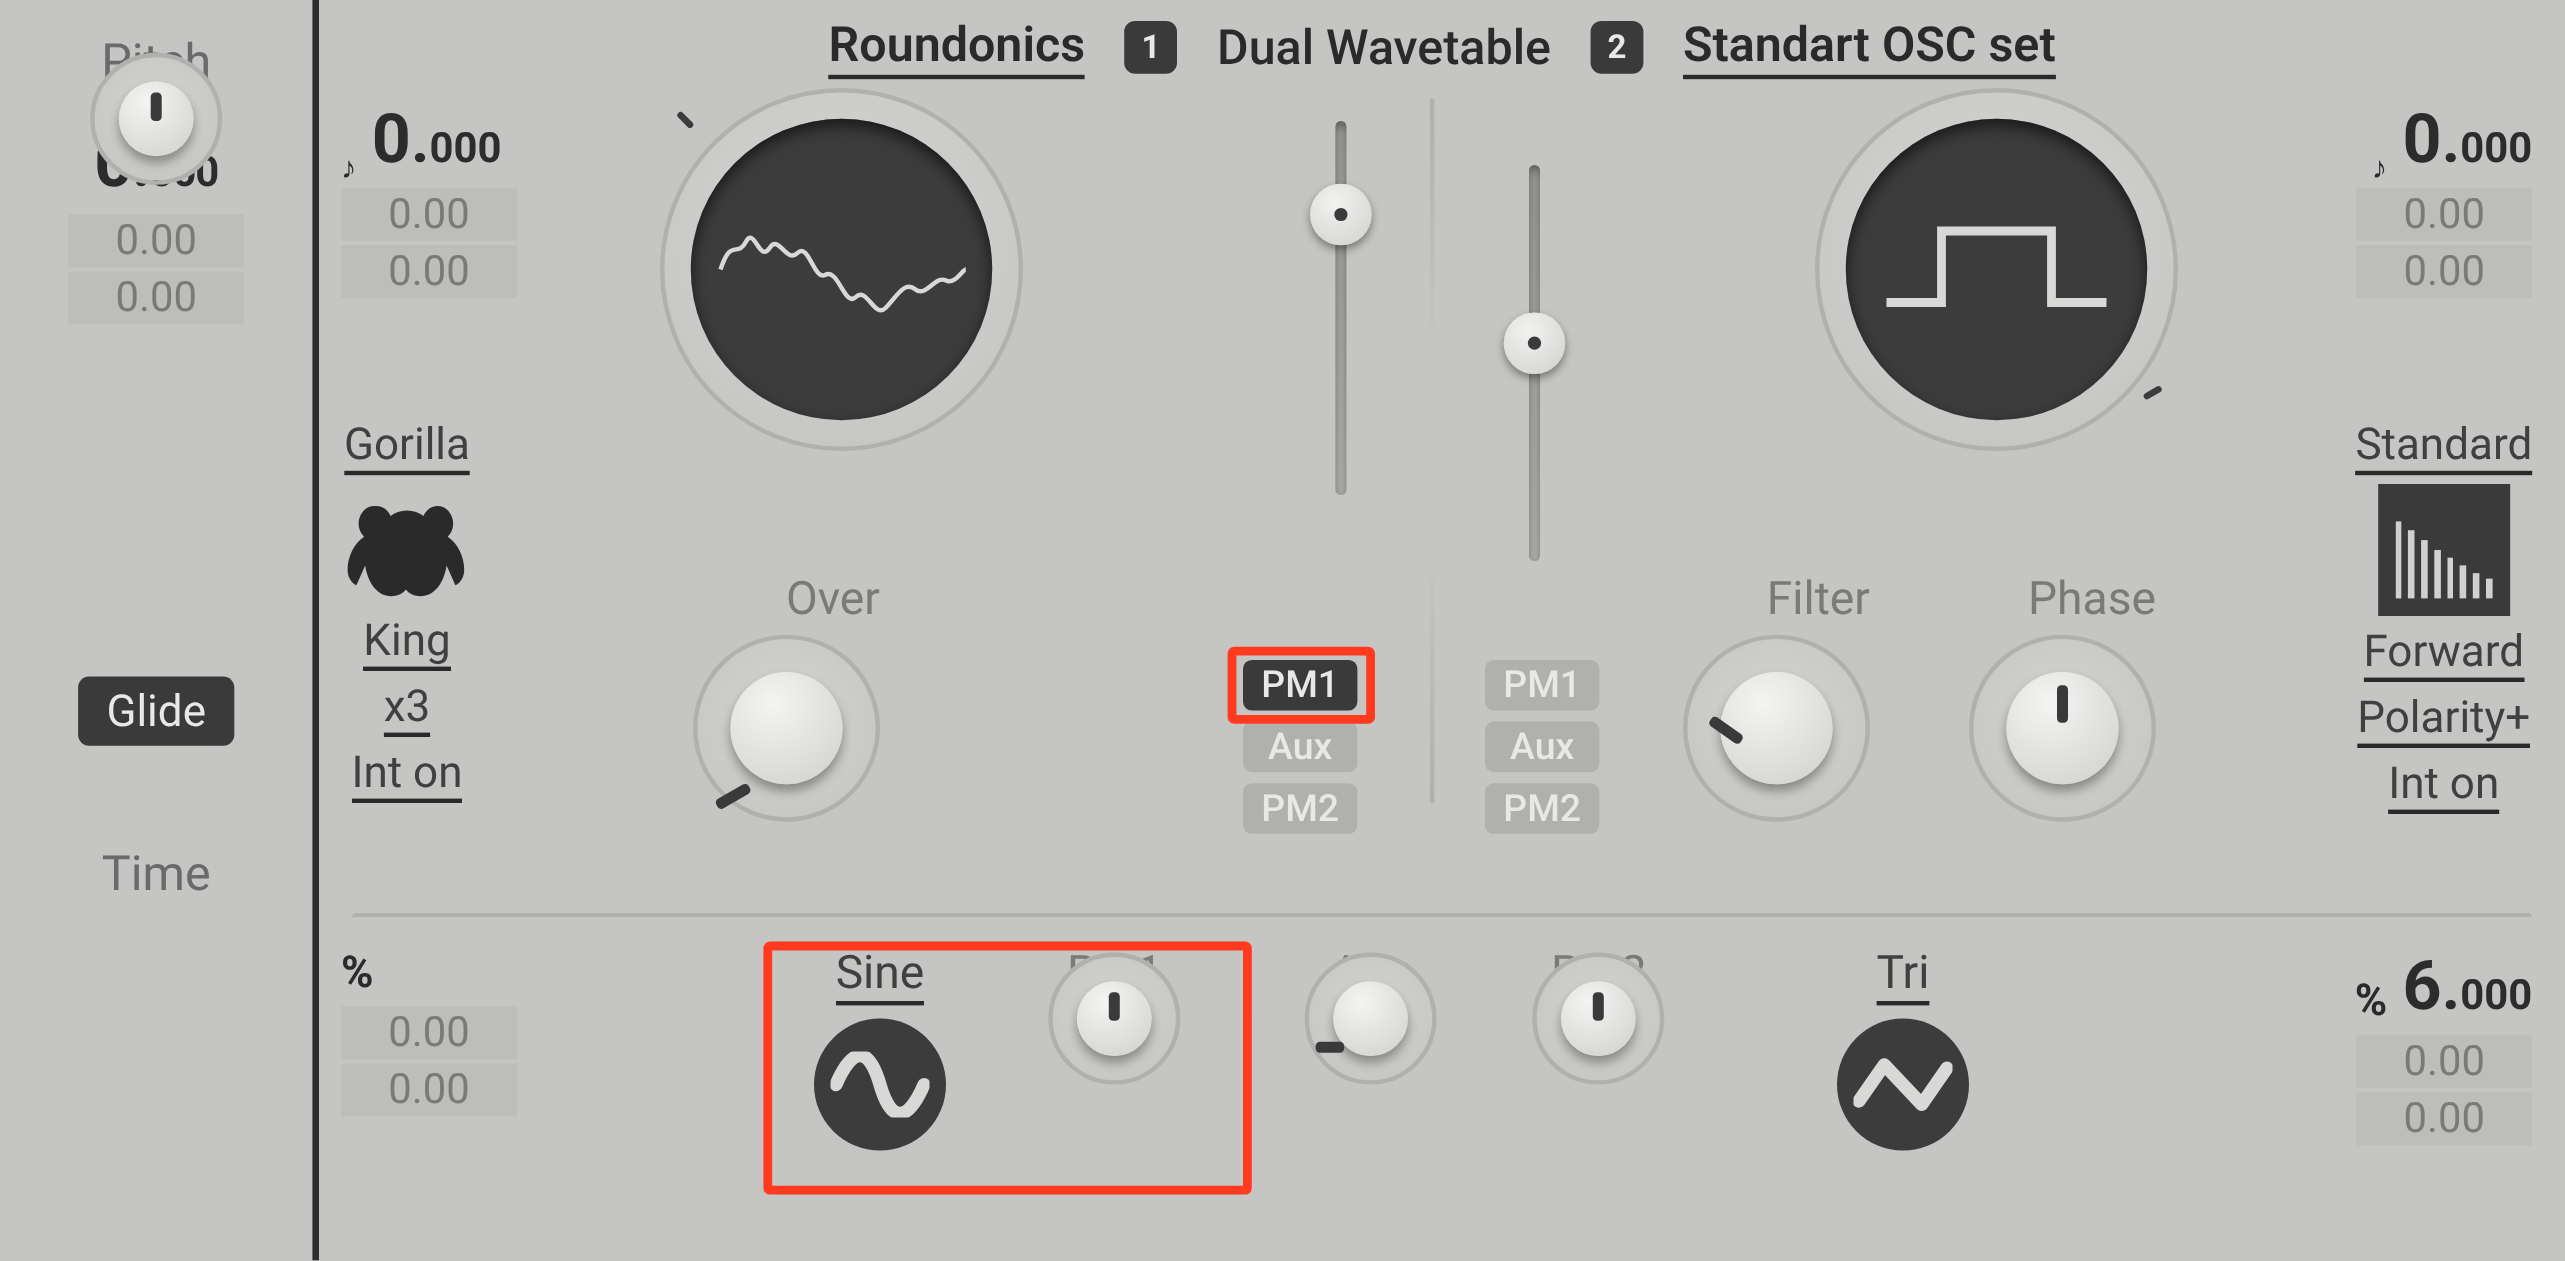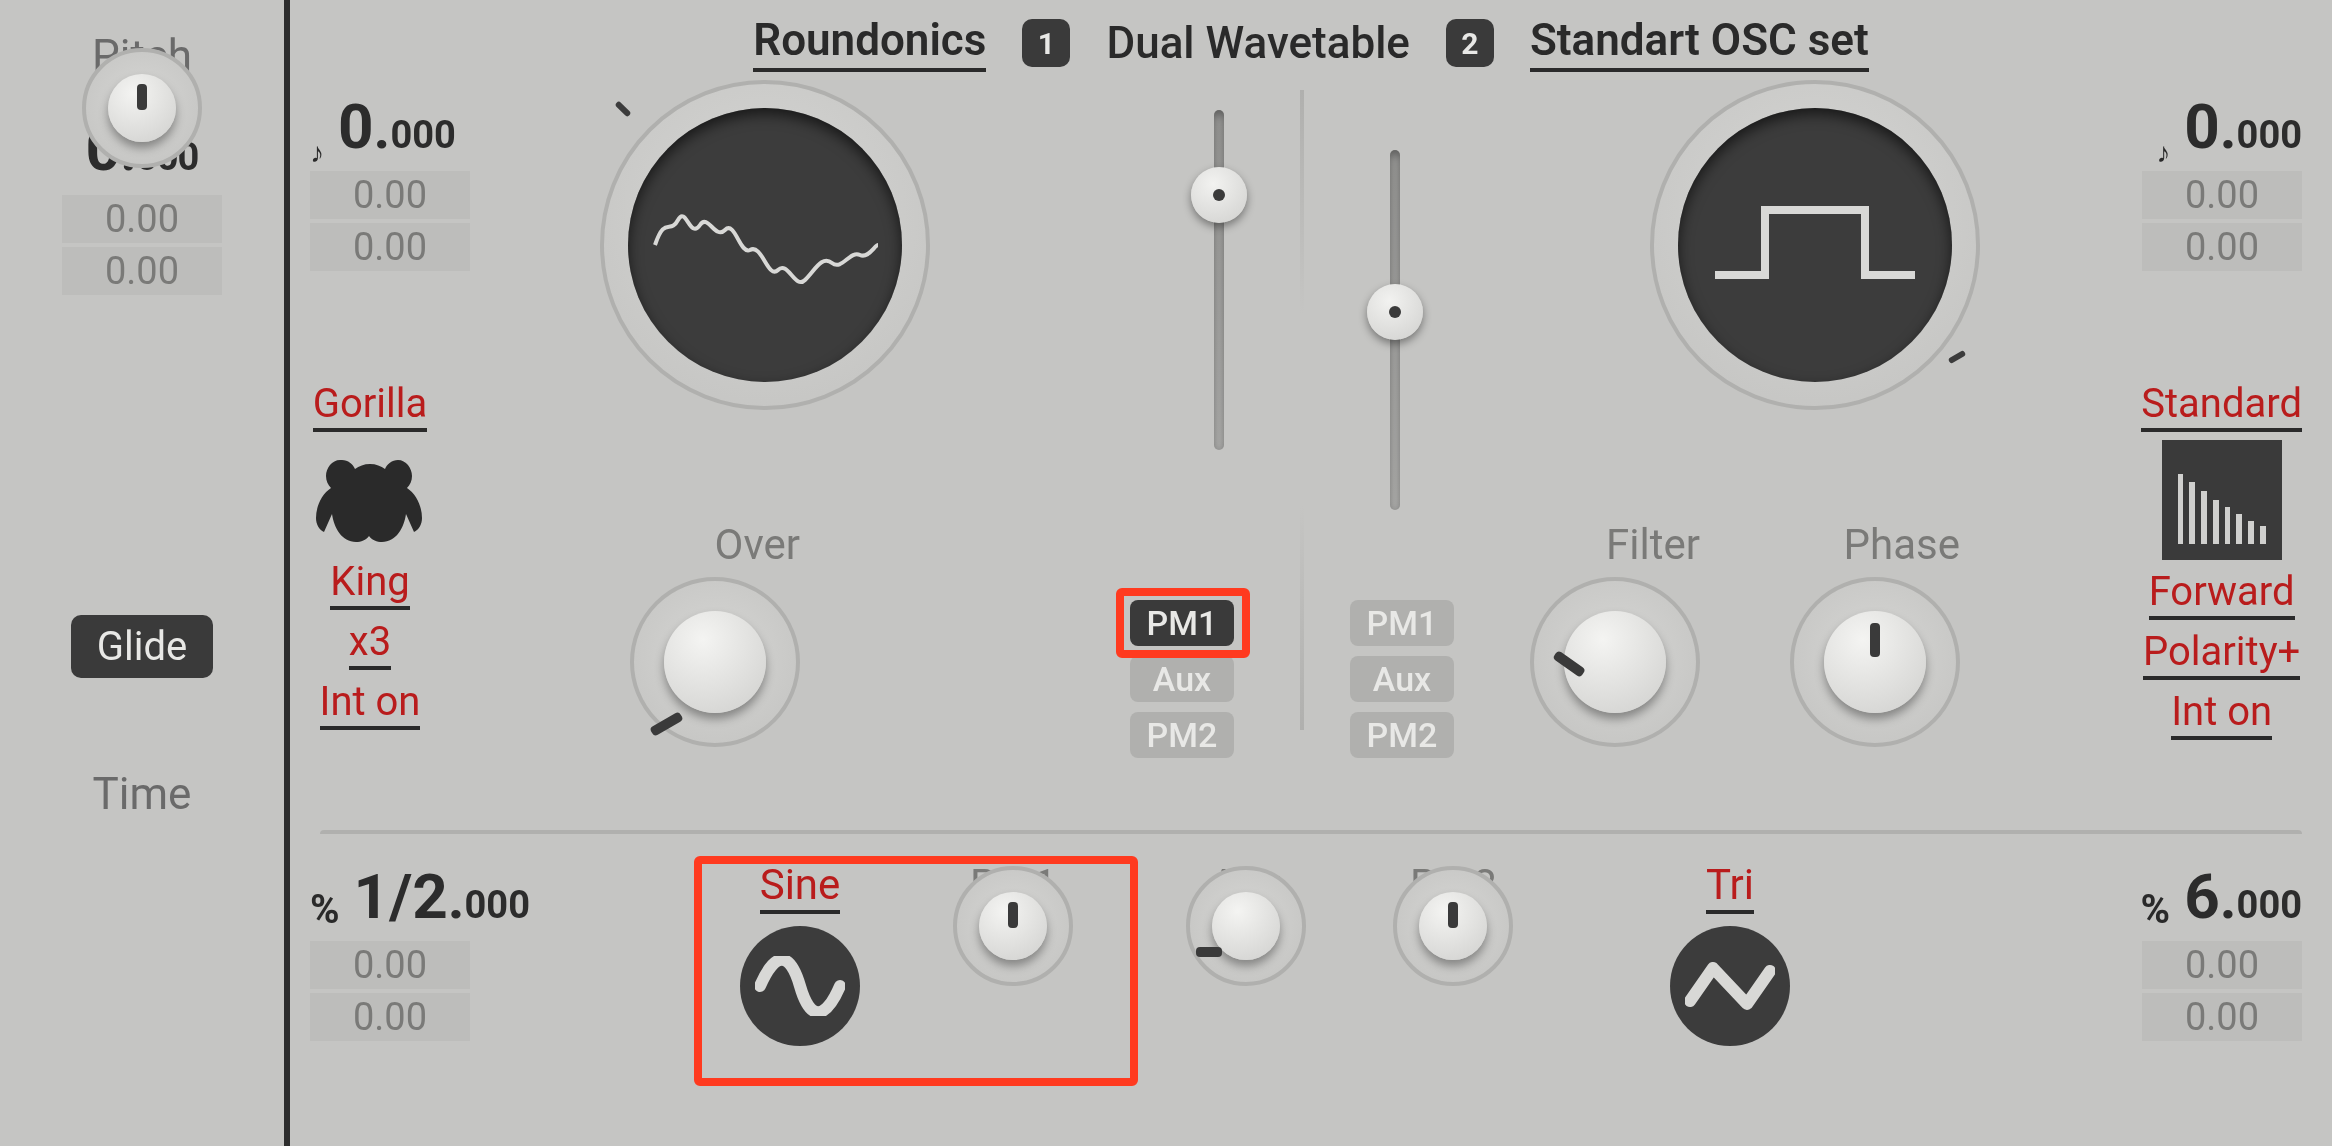--- a/index.html
+++ b/index.html
@@ -98,21 +98,21 @@
   
   .edge { position:absolute; display:flex; flex-direction:column; align-items:flex-end; }
   .edge .note { font-size: 28px; color:#2a2a2a; margin-bottom:-6px; }
   .edge .val { font-family: Arial,sans-serif; color:#2c2c2c; }
   .edge .val .int { font-size:62px; font-weight:700; }
   .edge .val .dot { font-size:58px; font-weight:700; }
   .edge .val .frac { font-size:38px; font-weight:700; }
   .edge .mod { width:160px; height:48px; background:#bdbdbb; color:#7a7a78; font-size:38px; display:flex; align-items:center; justify-content:center; margin-top:8px; }
 
   
-  .ulbl { font-size: 40px; color:#b91c1c; border-bottom: 4px solid #2a2a2a; padding-bottom: 1px; display:inline-block; text-align:center; }
+  .ulbl { font-size: 40px; color:#404040; border-bottom: 4px solid #2a2a2a; padding-bottom: 1px; display:inline-block; text-align:center; }
   .stackR { position:absolute; display:flex; flex-direction:column; align-items:center; gap:8px; }
 
   
   .vd { position:absolute; top:90px; left:1010px; width:4px; height:640px; background:linear-gradient(#b0b0ae,#c5c5c3 35%,#c5c5c3 65%,#b0b0ae); }
   
   .lowline { position:absolute; left:30px; right:30px; top:830px; height:4px; border-top:4px solid #b0b0ae; border-radius: 60px 60px 0 0; }
 
   
   .brow { position:absolute; top:860px; left:0; right:0; }
   .brow .itm { position:absolute; display:flex; flex-direction:column; align-items:center; }
@@ -278,23 +278,20 @@
       <span class="ulbl">Forward</span>
       <span class="ulbl">Polarity+</span>
       <span class="ulbl">Int on</span>
     </div>
 
     <div class="brow">
 
       <div class="edge" style="left:20px; top:0; align-items:flex-start;">
         <div style="display:flex; align-items:flex-end; gap:14px;">
           <span class="pct">%</span>
-          <span class="val">
-            <span class="int">1/2</span><span class="dot">.</span><span class="frac">000</span>
-          </span>
         </div>
         <div class="mod">0.00</div>
         <div class="mod" style="margin-top:4px;">0.00</div>
       </div>
 
       <div class="itm" style="left:450px; top:0;">
         <span class="ulbl" style="font-size:42px;">Sine</span>
         <div class="wave-disc" style="margin-top:12px;">
           <svg width="90" height="60" viewBox="0 0 90 60">
               <path fill="none" stroke="#d8d8d6" stroke-width="12" stroke-linecap="round" d="M5 30 C20 -5,35 -5,45 30 C55 65,70 65,85 30"></path>

